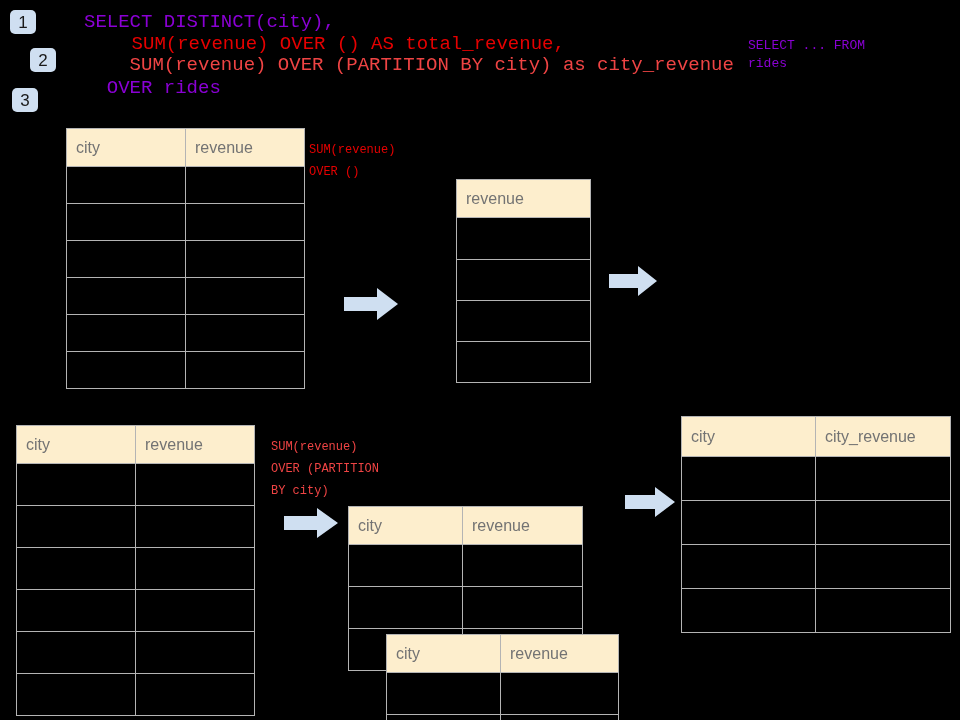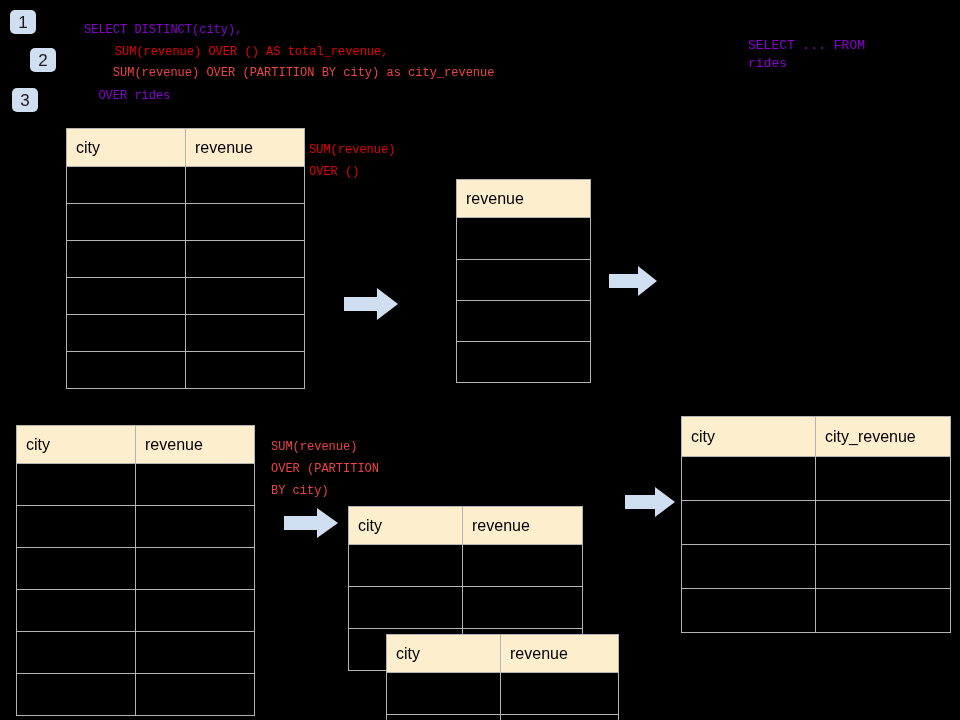--- a/index.html
+++ b/index.html
@@ -29,25 +29,24 @@
     align-items: center;
     justify-content: center;
     width: 26px;
     height: 24px;
   }
 
   
   .code {
     position: absolute;
     font-family: "Liberation Mono", monospace;
-    font-size: 12px;
+    font-size: 19px;
     line-height: 21.5px;
     white-space: pre;
     letter-spacing: 0px;
-    margin-top: 8px;
   }
   .c-purple { color: #8a00d4; }
   .c-red    { color: #e60000; }
   .c-green  { color: #ef4444; }
 
   .annot {
     position: absolute;
     font-family: "Liberation Mono", monospace;
     font-size: 12px;
     line-height: 22px;
@@ -66,21 +65,21 @@
     background: #000000;
   }
   .tbl td {
     border: 1px solid #b4b4b4;
     padding: 0;
     background: #000000;
   }
   .tbl th {
     border: 1px solid #b4b4b4;
     background: #fdeecd;
-    color: #000000;
+    color: #737373;
     font-family: "Liberation Sans", sans-serif;
     font-weight: normal;
     font-size: 16px;
     text-align: left;
     padding: 0 0 0 9px;
     margin-left: 24px;
   }
 
   
   .arrow {

